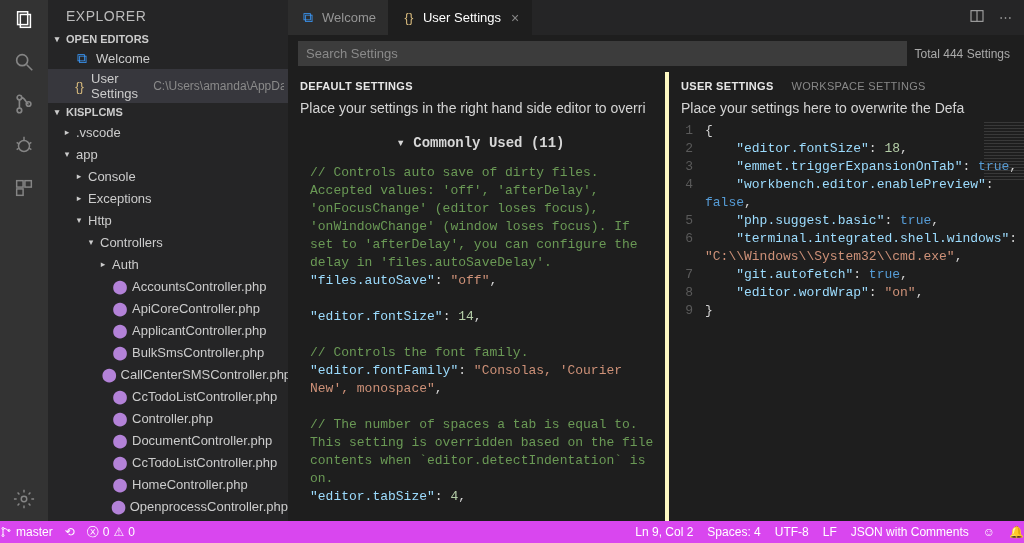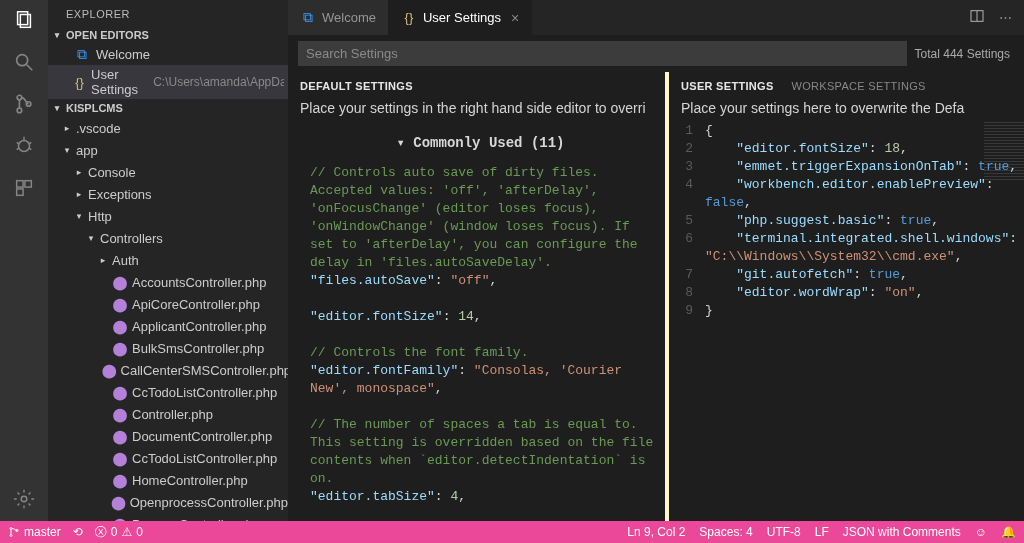--- a/index.html
+++ b/index.html
@@ -7,21 +7,21 @@
   .app { display: flex; flex-direction: column; width: 100%; height: 100%; }
   .main { display: flex; flex: 1; min-height: 0; }
   .activitybar { width: 48px; background: #333333; display: flex; flex-direction: column; justify-content: space-between; align-items: center; padding-top: 8px; }
   .activitybar .top, .activitybar .bottom { display: flex; flex-direction: column; gap: 18px; align-items: center; }
   .activitybar .bottom { padding-bottom: 10px; }
   .act-icon { width: 24px; height: 24px; display: flex; align-items: center; justify-content: center; color: #858585; cursor: pointer; }
   .act-icon.active { color: #fff; }
   .act-icon svg { width: 22px; height: 22px; }
 
   .sidebar { width: 240px; background: #252526; display: flex; flex-direction: column; }
-  .sidebar-title { font-size: 11px; color: #bbb; padding: 8px 18px 6px; letter-spacing: 0.5px; }
+  .sidebar-title { font-size: 14px; color: #bbb; padding: 8px 18px 6px; letter-spacing: 0.5px; }
   .section-header { display: flex; align-items: center; gap: 4px; padding: 3px 4px; font-size: 11px; color: #ccc; font-weight: 700; cursor: pointer; background: #2d2d2d00; }
   .section-header .chev { width: 10px; display: inline-block; text-align: center; font-size: 9px; color: #ccc;}
   .openeditor-item { display: flex; align-items: center; gap: 6px; padding: 2px 4px 2px 26px; font-size: 13px; color: #ccc; cursor: pointer; }
   .openeditor-item.sel { background: #37373d; }
   .file-ic { width: 16px; text-align: center; }
   .file-path { color: #8a8a8a; font-size: 12px; margin-left: 2px; white-space: nowrap; overflow: hidden; }
 
   .tree { flex: 1; overflow: hidden; }
   .tree-row { display: flex; align-items: center; gap: 4px; height: 22px; font-size: 13px; color: #ccc; cursor: pointer; white-space: nowrap; }
   .tree-row .tw { width: 10px; font-size: 9px; display: inline-block; text-align: center; color: #ccc; }
@@ -60,21 +60,21 @@
   .code-cell { flex: 1; white-space: pre-wrap; word-break: break-word; padding-right: 6px; }
   .section-title { color: #d7d7d7; font-weight: 700; padding: 12px 0 12px 8px; font-size: 14px; text-align: center;}
   .comment { color: #6a9955; }
   .key { color: #9cdcfe; }
   .str { color: #ce9178; }
   .num { color: #b5cea8; }
   .kw { color: #569cd6; text-align: right; }
   .punc { color: #d4d4d4; }
   .minimap { position: absolute; right: 0; top: 0; width: 40px; height: 60px; opacity: .25; background: repeating-linear-gradient(#888 0 1px, transparent 1px 3px); }
 
-  .statusbar { height: 22px; background: #ec4899; color: #fff; display: flex; align-items: center; font-size: 12px; padding: 0 8px; gap: 12px; }
+  .statusbar { height: 22px; background: #d946ef; color: #fff; display: flex; align-items: center; font-size: 12px; padding: 0 0; gap: 12px; }
   .statusbar .sb-left { display: flex; gap: 12px; align-items: center; }
   .statusbar .sb-right { margin-left: auto; display: flex; gap: 14px; align-items: center; }
   .statusbar span { cursor: pointer; display: inline-flex; align-items: center; gap: 4px; }
 
   .vs-icon { color: #3b9cff; font-size: 14px; }
   .brace-icon { color: #d7ba7d; font-size: 13px; }
 </style>
 </head>
 <body>
 

